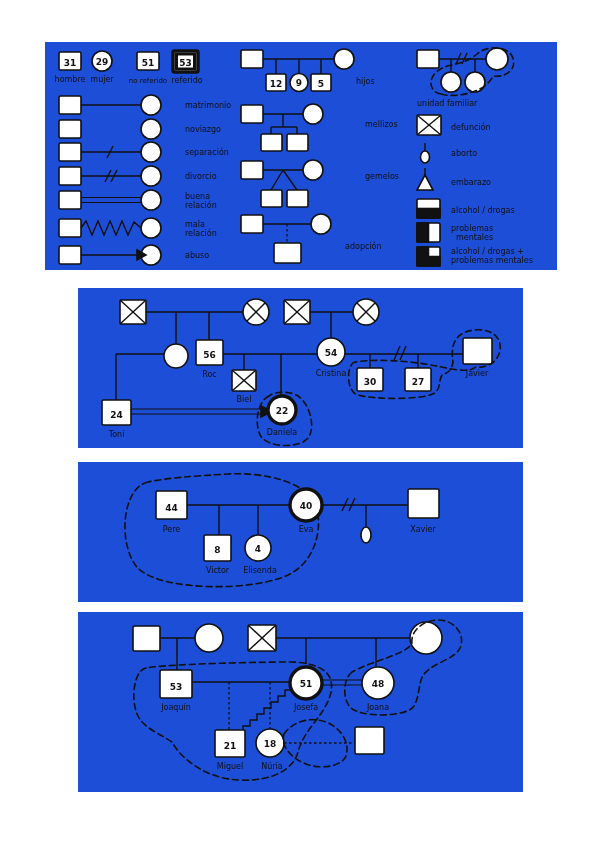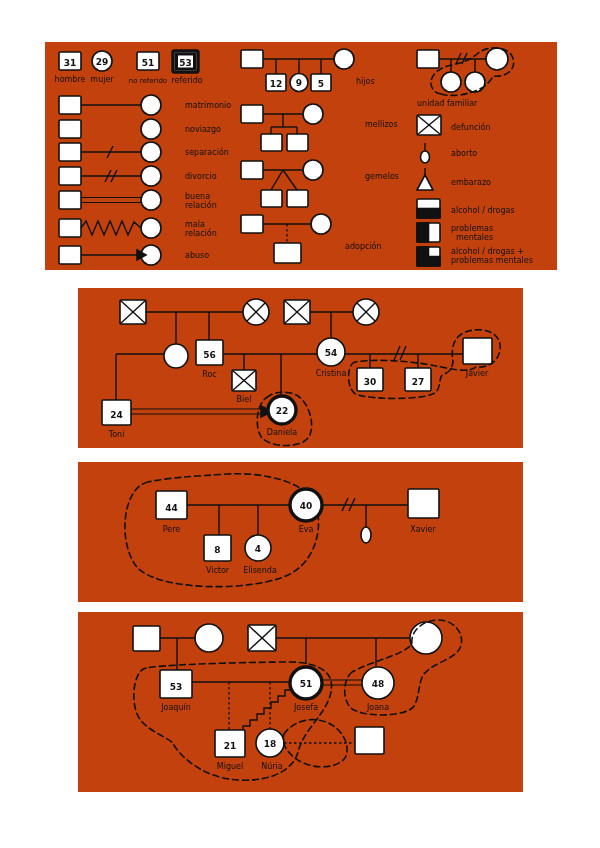--- a/index.html
+++ b/index.html
@@ -1,18 +1,18 @@
 <!DOCTYPE html>
 <html><head>
 <meta charset="utf-8">
 <style>
   html,body{margin:0;padding:0;background:#ffffff;}
   body{width:600px;height:848px;position:relative;overflow:hidden;
        font-family:"DejaVu Sans","Liberation Sans",sans-serif;}
-  .panel{position:absolute;background:#c2410c;}
+  .panel{position:absolute;background:#1d4ed8;}
   svg{position:absolute;left:0;top:0;overflow:visible;}
   .lbl{font-size:8px;fill:#111;font-family:"DejaVu Sans","Liberation Sans",sans-serif;}
   .num{font-size:9px;fill:#111;font-weight:bold;text-anchor:middle;}
   .ctr{text-anchor:middle;}
   .shape{fill:#ffffff;stroke:#111;stroke-width:1.6;}
   .shape-bold{fill:#ffffff;stroke:#111;stroke-width:3.4;}
   .filled{fill:#111;stroke:#111;stroke-width:1.6;}
   .ln{stroke:#111;stroke-width:1.4;fill:none;}
   .ln2{stroke:#111;stroke-width:1.2;fill:none;}
   .dashgrp{stroke:#111;stroke-width:1.6;fill:none;stroke-dasharray:6 4;stroke-linecap:round;}

